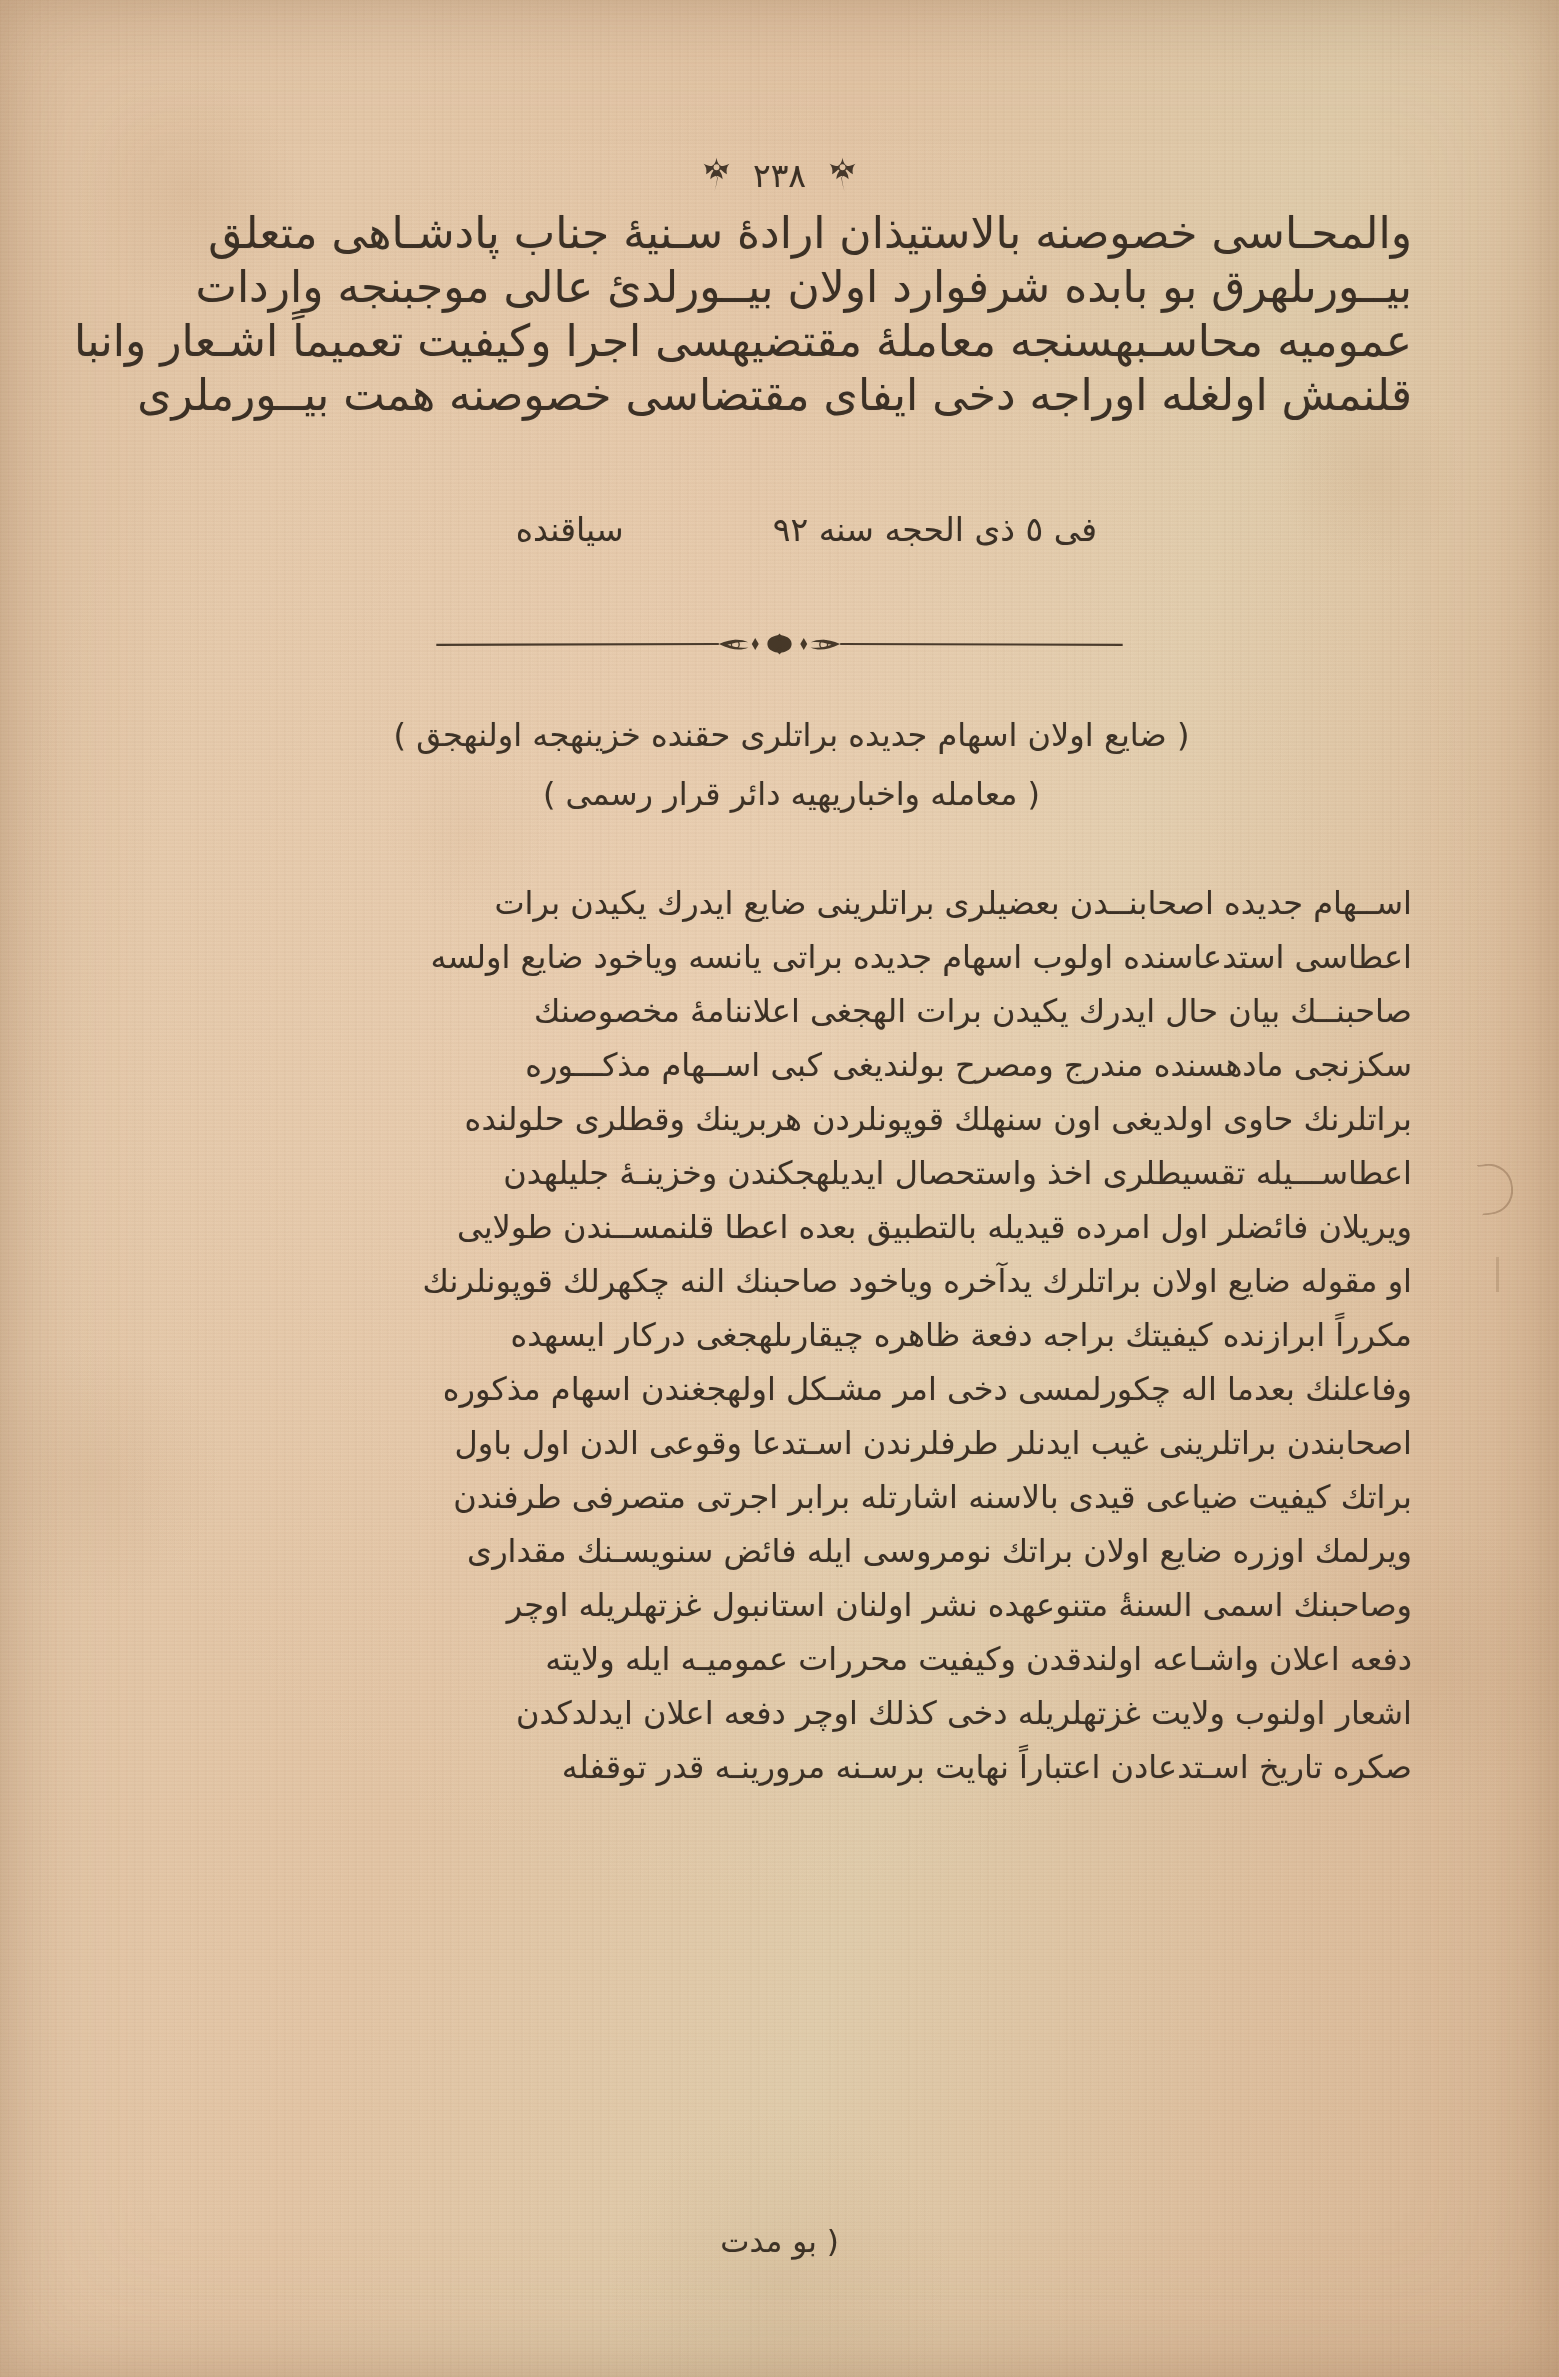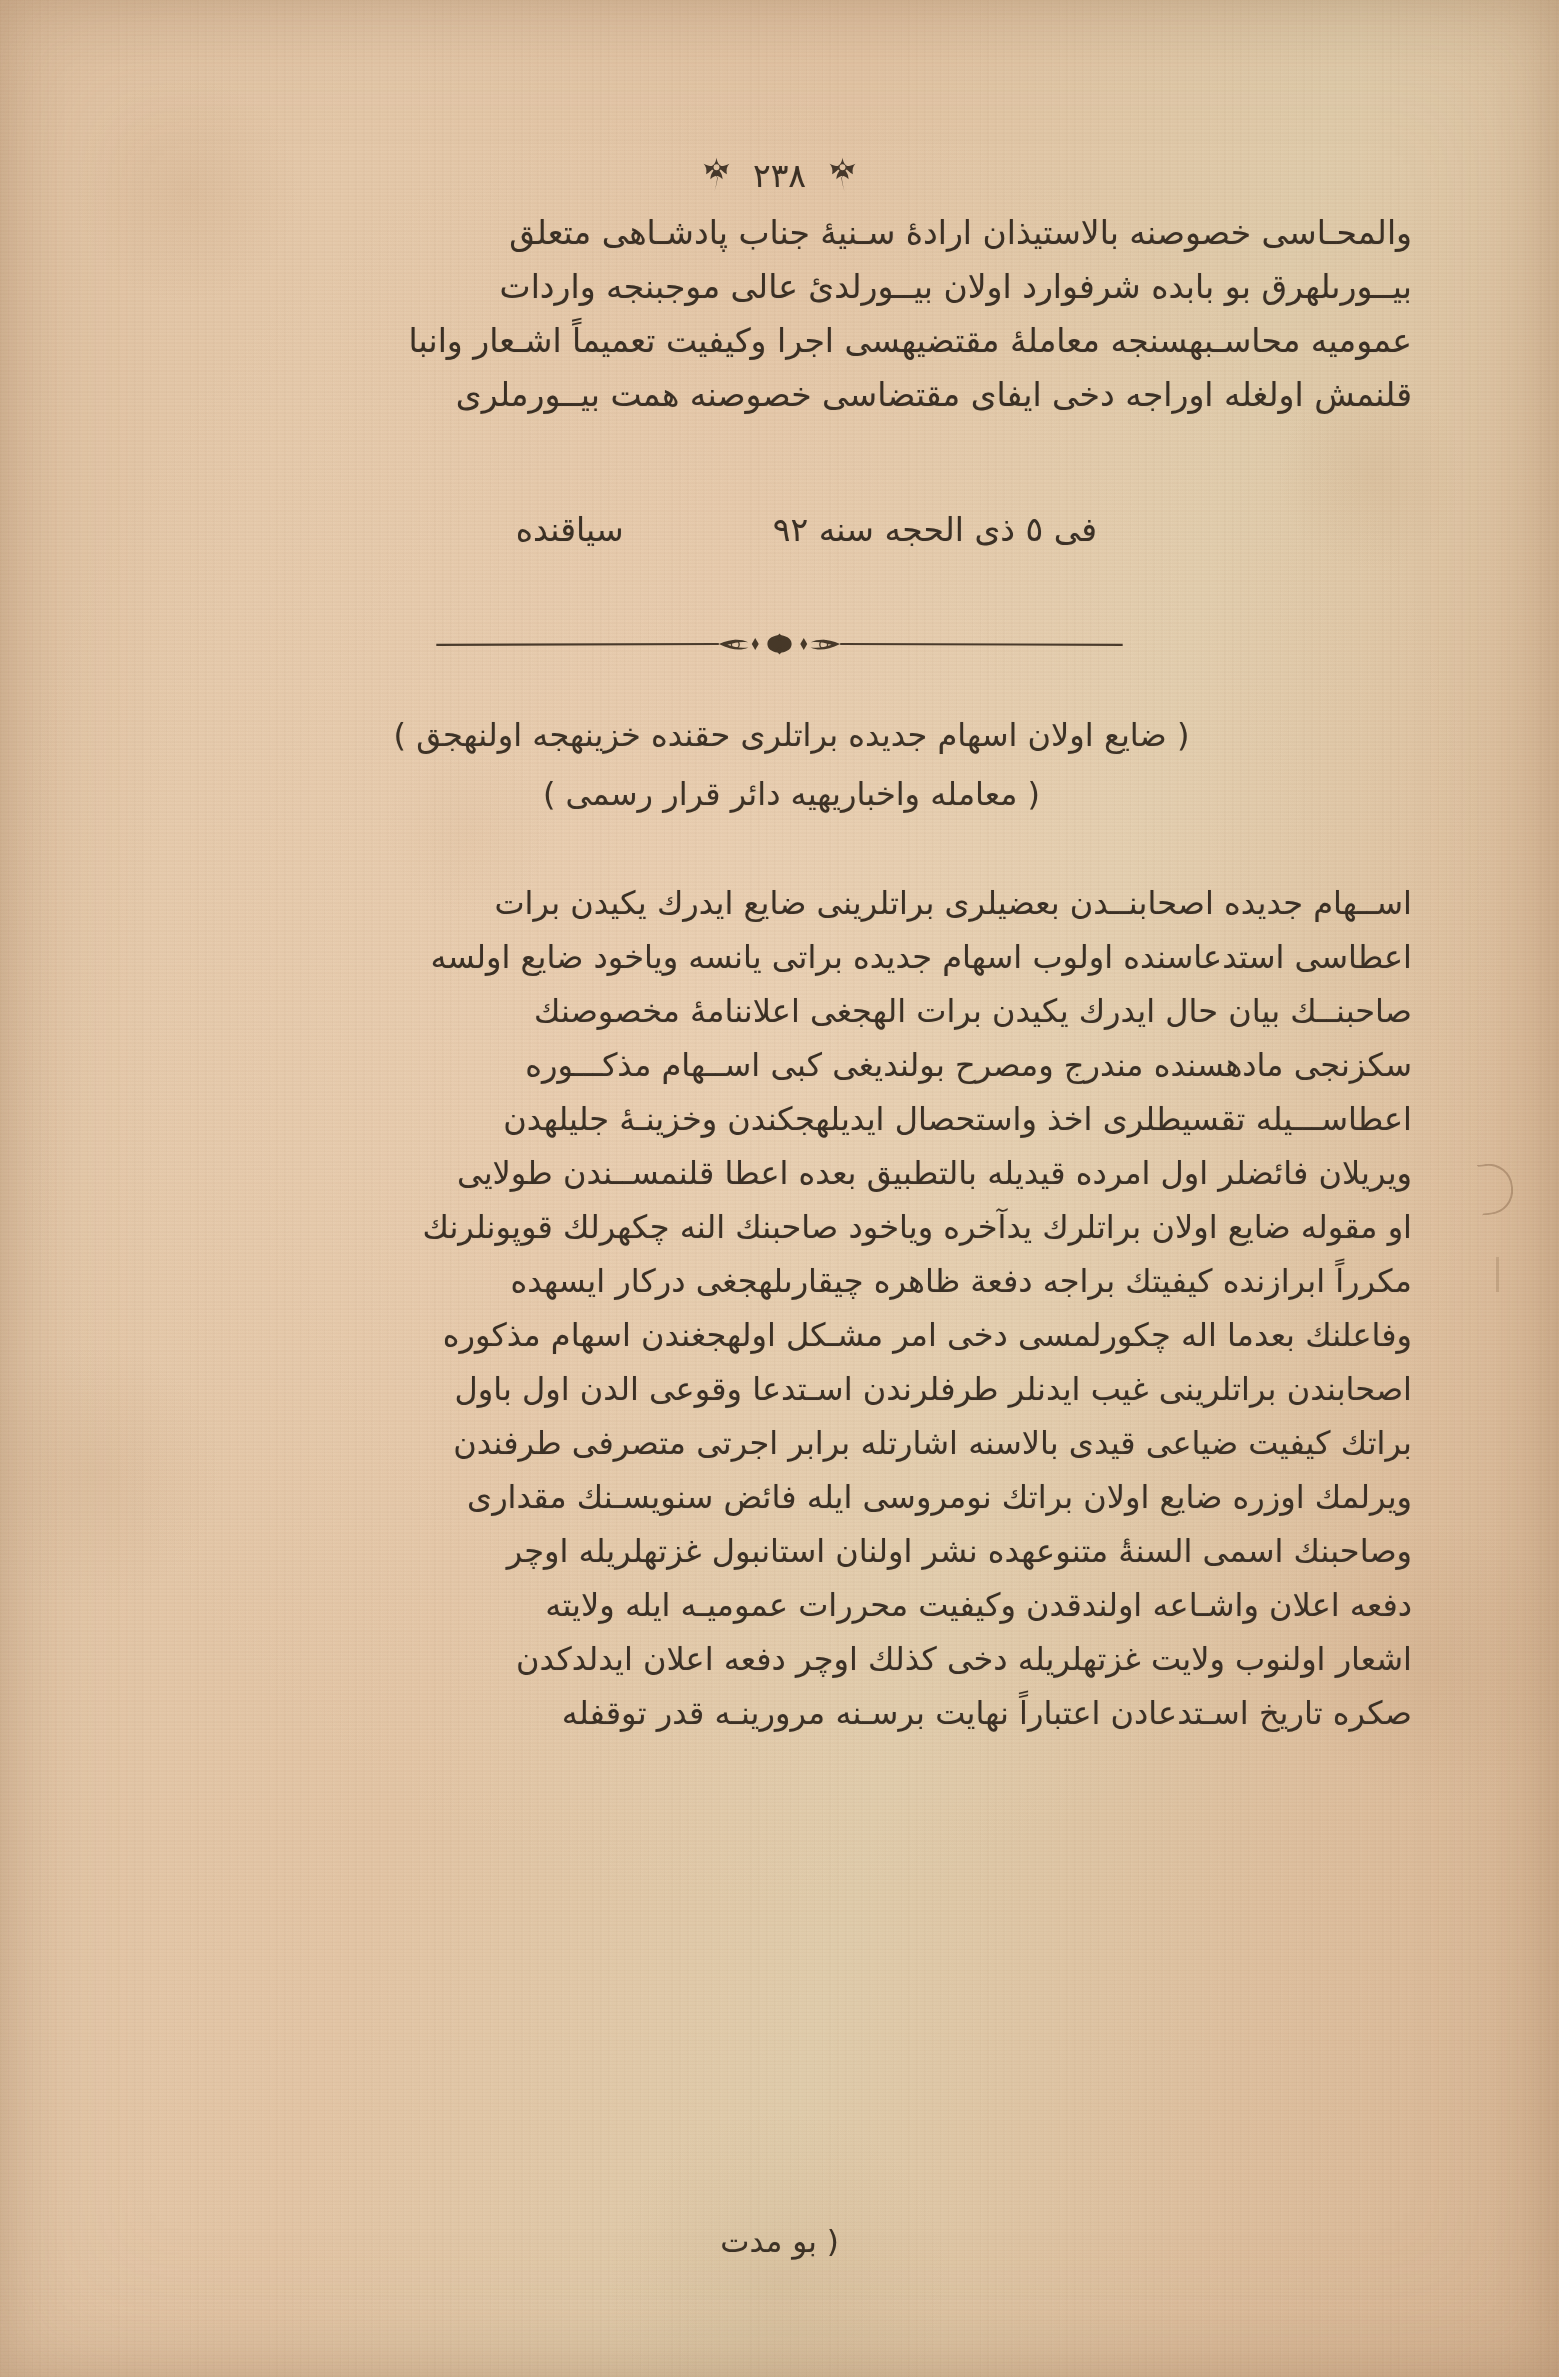--- a/index.html
+++ b/index.html
@@ -110,21 +110,21 @@
     white-space: nowrap;
   }
 
   .block-top {
     position: absolute;
     top: 206px;
     right: 147px;
     left: 147px;
   }
   .block-top .ar {
-    font-size: 33px;
+    font-size: 44px;
     line-height: 54px;
     height: 54px;
     letter-spacing: 0.4px;
   }
 
   
   .date-line {
     position: absolute;
     top: 503px;
     right: 147px;
@@ -318,20 +318,21 @@
     <div class="heading">
       <div class="ar">( ضايع اولان اسهام جديده براتلرى حقنده خزينهجه اولنهجق )</div>
       <div class="ar">( معامله واخباريهيه دائر قرار رسمى )</div>
     </div>
 
     <div class="body">
       <div class="ar">اســهام جديده اصحابنــدن بعضيلرى براتلرينى ضايع ايدرك يكيدن برات</div>
       <div class="ar">اعطاسى استدعاسنده اولوب اسهام جديده براتى يانسه وياخود ضايع اولسه</div>
       <div class="ar">صاحبنــك بيان حال ايدرك يكيدن برات الهجغى اعلاننامهٔ مخصوصنك</div>
       <div class="ar">سكزنجى مادهسنده مندرج ومصرح بولنديغى كبى اســهام مذكـــوره</div>
+      <div class="ar">براتلرنك حاوى اولديغى اون سنهلك قوپونلردن هربرينك وقطلرى حلولنده</div>
       <div class="ar">اعطاســـيله تقسيطلرى اخذ واستحصال ايديلهجكندن وخزينـهٔ جليلهدن</div>
       <div class="ar">ويريلان فائضلر اول امرده قيديله بالتطبيق بعده اعطا قلنمســندن طولايى</div>
       <div class="ar">او مقوله ضايع اولان براتلرك يدآخره وياخود صاحبنك النه چكهرلك قوپونلرنك</div>
       <div class="ar">مكرراً ابرازنده كيفيتك براجه دفعة ظاهره چيقارىلهجغى دركار ايسهده</div>
       <div class="ar">وفاعلنك بعدما اله چكورلمسى دخى امر مشـكل اولهجغندن اسهام مذكوره</div>
       <div class="ar">اصحابندن براتلرينى غيب ايدنلر طرفلرندن اسـتدعا وقوعى الدن اول باول</div>
       <div class="ar">براتك كيفيت ضياعى قيدى بالاسنه اشارتله برابر اجرتى متصرفى طرفندن</div>
       <div class="ar">ويرلمك اوزره ضايع اولان براتك نومروسى ايله فائض سنويسـنك مقدارى</div>
       <div class="ar">وصاحبنك اسمى السنةٔ متنوعهده نشر اولنان استانبول غزتهلريله اوچر</div>
       <div class="ar">دفعه اعلان واشـاعه اولندقدن وكيفيت محررات عموميـه ايله ولايته</div>

